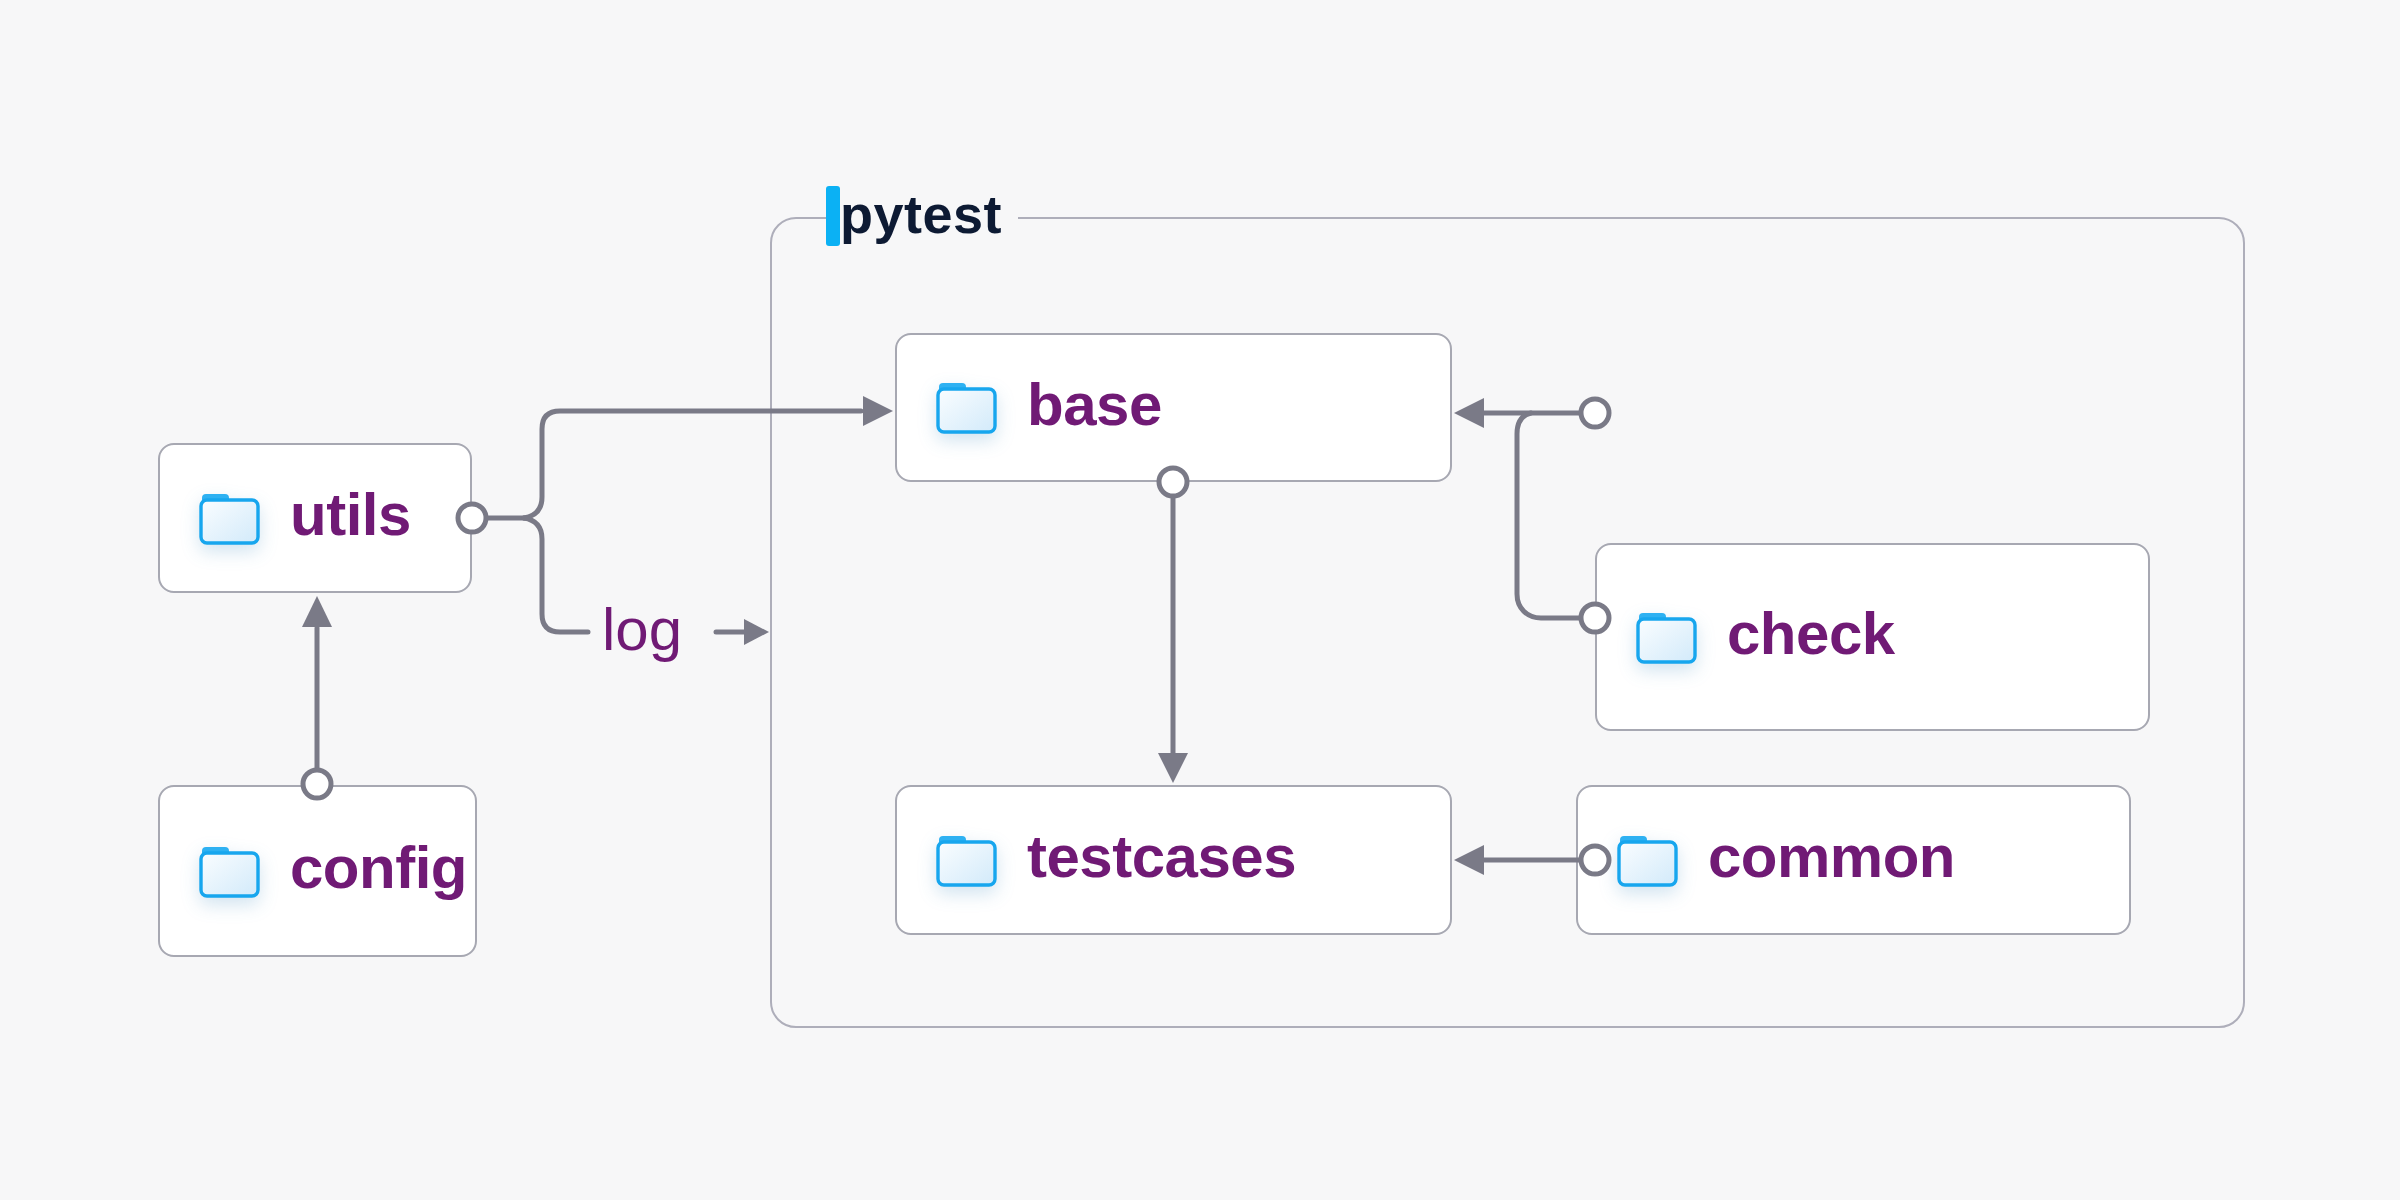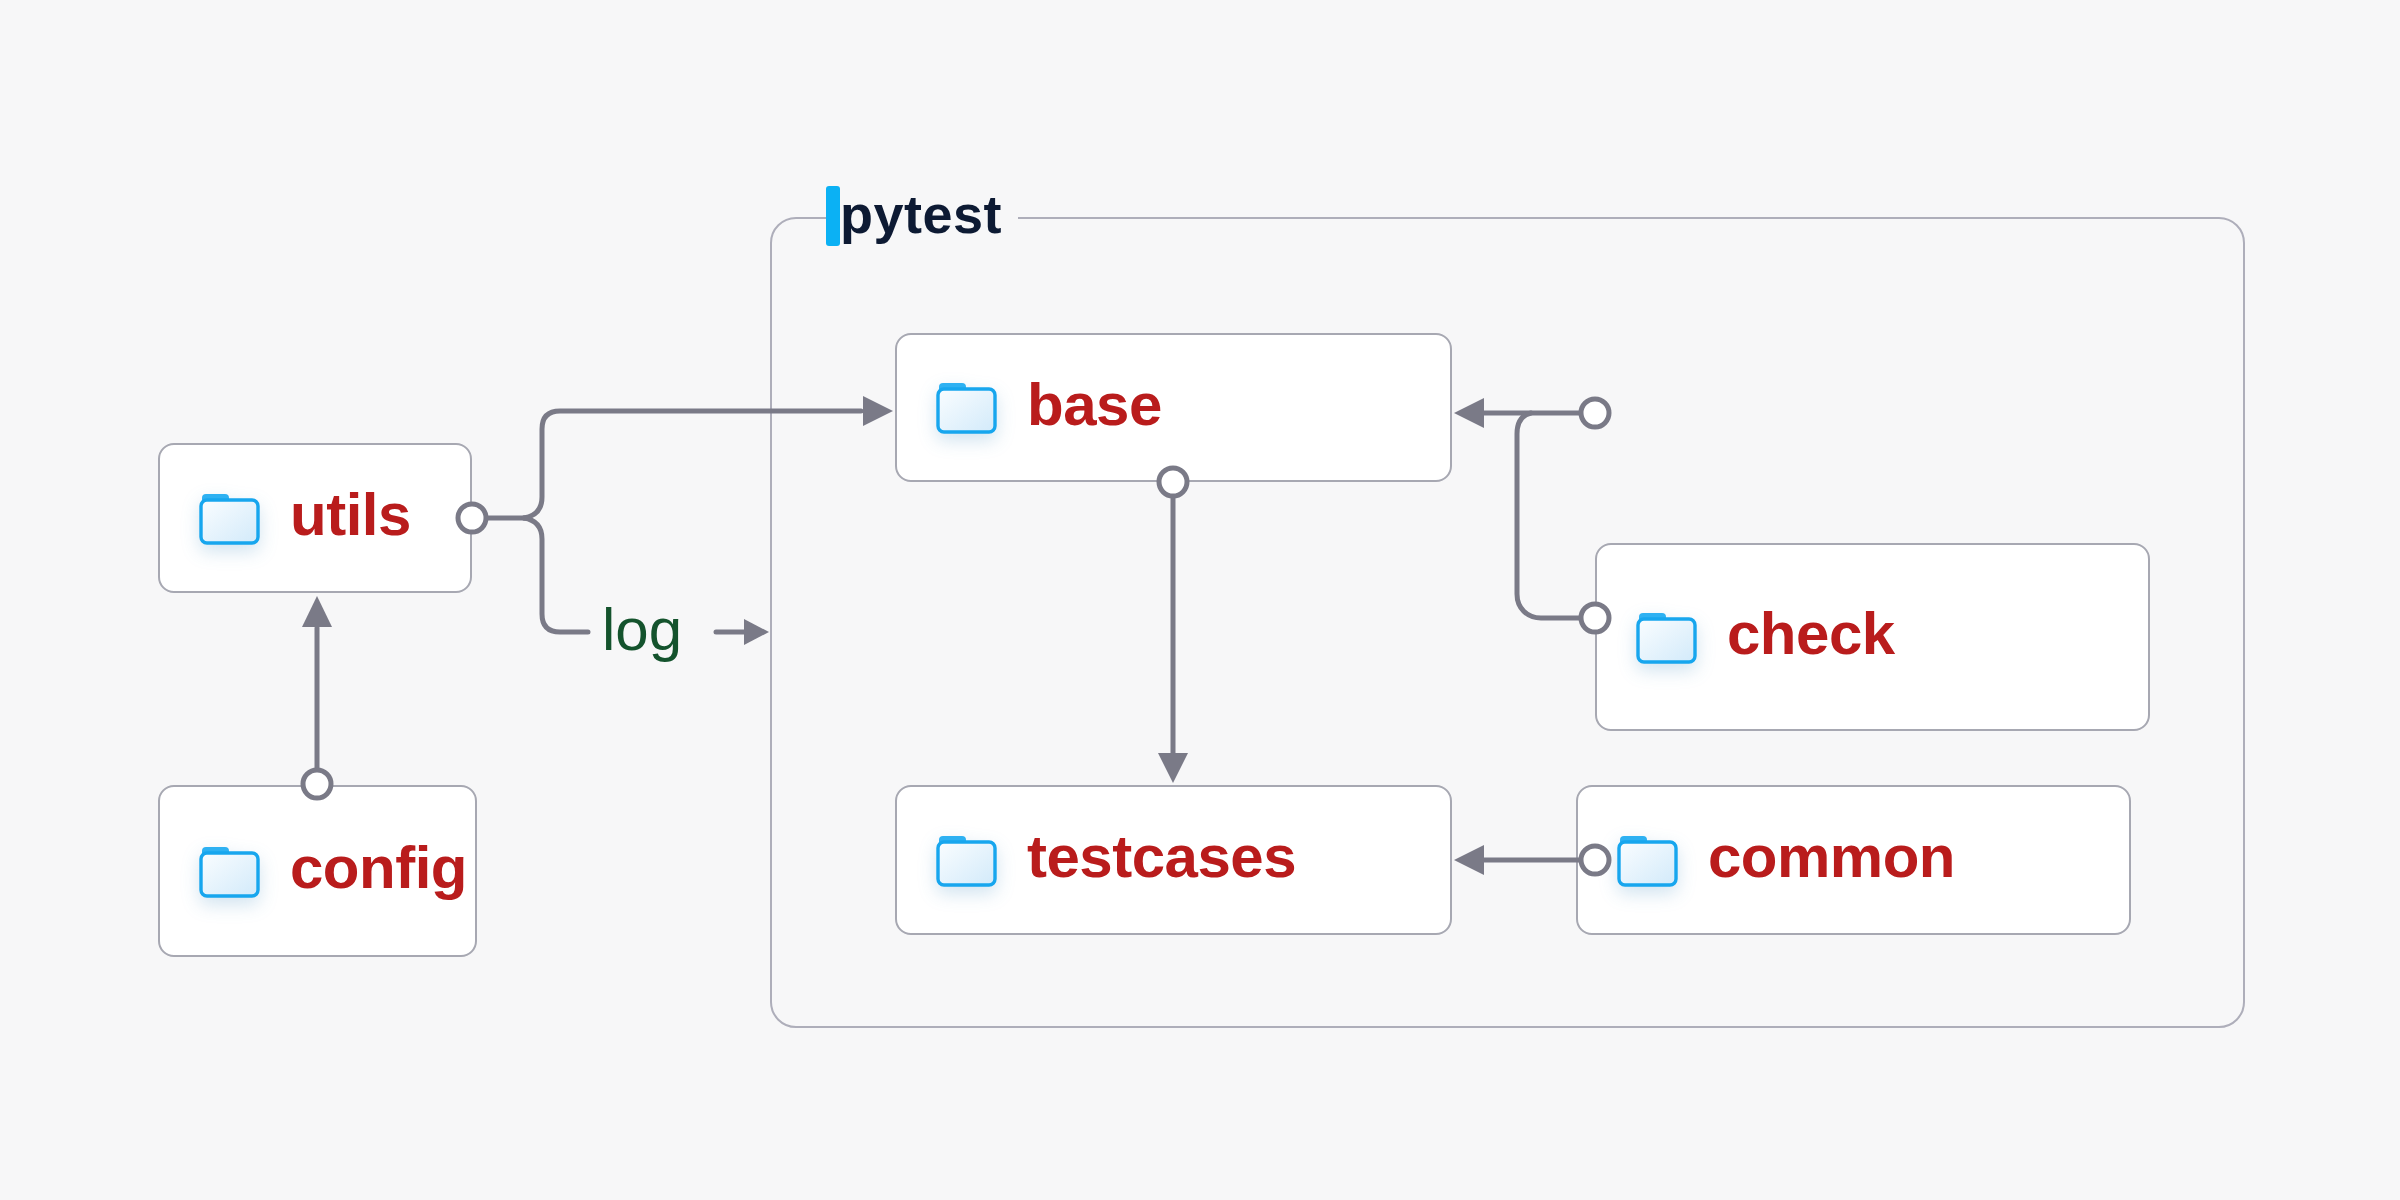--- a/index.html
+++ b/index.html
@@ -65,21 +65,21 @@
     box-sizing: border-box;
     display: flex;
     align-items: center;
     padding-left: 37px;
     gap: 28px;
     z-index: 2;
   }
   .node-label {
     font-size: 60px;
     font-weight: 600;
-    color: #b91c1c;
+    color: #701a75;
     letter-spacing: -0.5px;
     line-height: 1;
     padding-bottom: 6px;
   }
   .folder {
     width: 65px;
     height: 55px;
     flex: 0 0 auto;
     filter: drop-shadow(0 7px 9px rgba(30, 120, 180, 0.20));
   }
@@ -111,21 +111,21 @@
   .edges circle  { fill: #ffffff; stroke: #7a7a87; stroke-width: 5; }
 
   
   .edge-text {
     position: absolute;
     left: 602px;
     top: 632px;
     transform: translateY(-54%);
     font-size: 60px;
     font-weight: 500;
-    color: #14532d;
+    color: #701a75;
     letter-spacing: 0;
     z-index: 4;
   }
 </style>
 </head>
 <body>
 
 <svg width="0" height="0" style="position:absolute" aria-hidden="true">
   <defs>
     <linearGradient id="folderGrad" x1="0" y1="0" x2="1" y2="1">

